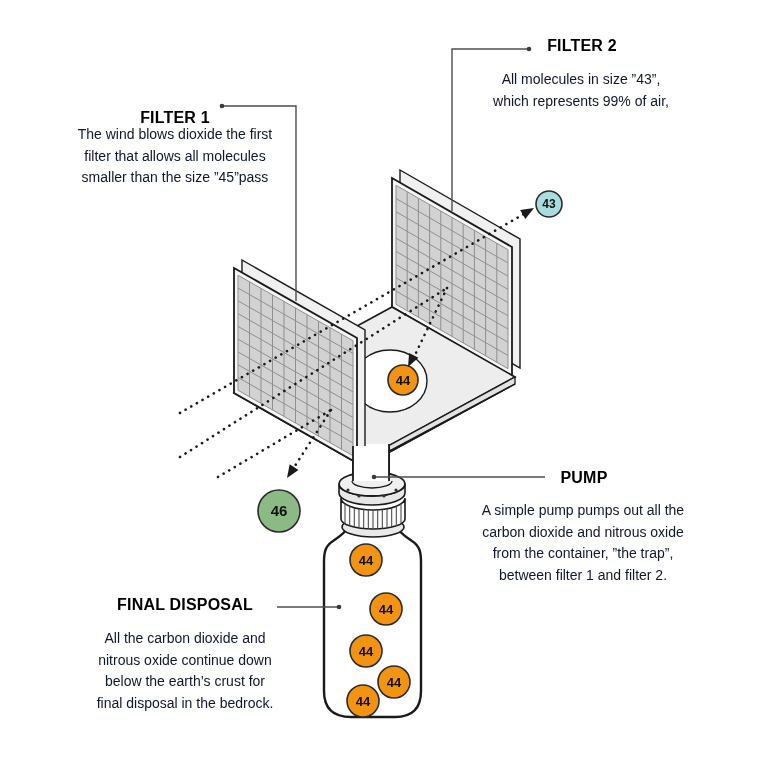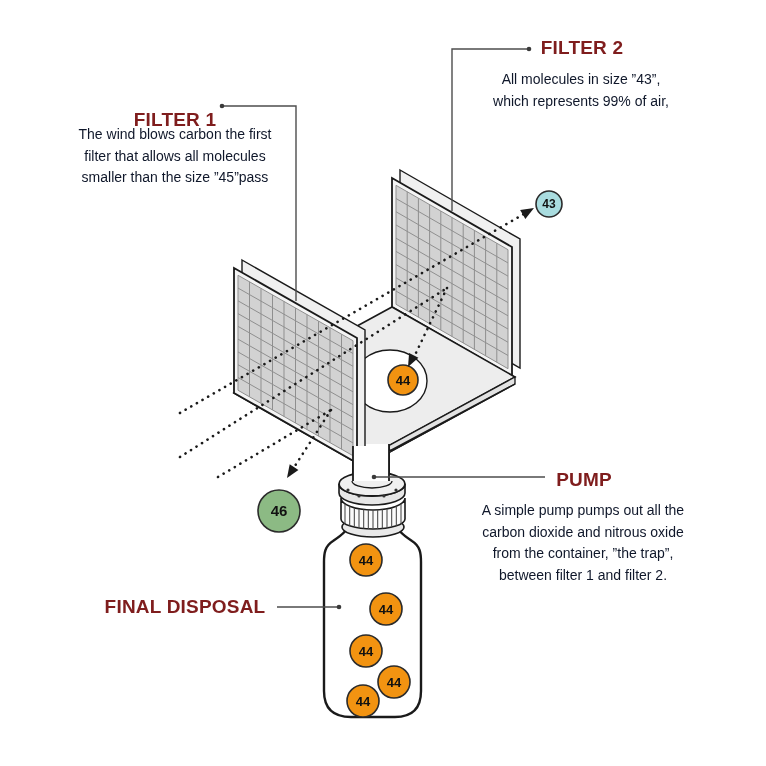--- a/index.html
+++ b/index.html
@@ -1,20 +1,20 @@
 <!DOCTYPE html>
 <html><head>
 <meta charset="utf-8">
 <style>
   html,body{margin:0;padding:0;background:#ffffff;}
   body{width:766px;height:766px;font-family:"Liberation Sans",sans-serif;}
   #stage{position:relative;width:766px;height:766px;background:#ffffff;overflow:hidden;}
   #diagram{position:absolute;left:0;top:0;}
-  .hd{position:absolute;transform:translateX(-50%);font-size:19px;font-weight:700;
-      letter-spacing:.2px;color:#7f1d1d;white-space:nowrap;}
+  .hd{position:absolute;transform:translateX(-50%);font-size:16px;font-weight:700;
+      letter-spacing:.2px;color:#000000;white-space:nowrap;}
   .body{position:absolute;transform:translateX(-50%);text-align:center;color:#0f172a;
         font-size:14px;line-height:21.5px;font-weight:400;}
   .body .line{white-space:nowrap;}
   .b1h{left:175px;top:109px;}  .b1b{left:175px;top:124px;}
   .b2h{left:582px;top:37px;}  .b2b{left:581px;top:69px;}
   .b3h{left:584px;top:469px;} .b3b{left:583px;top:500px;}
   .b4h{left:185px;top:596px;} .b4b{left:185px;top:628px;}
 </style>
 </head>
 <body>
@@ -137,33 +137,39 @@
         <path d="M277,607 L339,607" fill="none" stroke="#4D4D4D" stroke-width="1.4"></path>
         <circle cx="222" cy="106" r="2.3" fill="#3A3A3A"></circle>
         <circle cx="529" cy="49" r="2.3" fill="#3A3A3A"></circle>
         <circle cx="374" cy="477" r="2.3" fill="#3A3A3A"></circle>
         <circle cx="339" cy="607" r="2.3" fill="#3A3A3A"></circle>
       </g>
     </svg>
 
   <div class="hd b1h">FILTER 1</div>
   <div class="body b1b">
-      <div class="line">The wind blows carbon the first</div>
+      <div class="line">The wind blows dioxide the first</div>
       <div class="line">filter that allows all molecules</div>
       <div class="line">smaller than the size ”45”pass</div>
     </div>
 
   <div class="hd b2h">FILTER 2</div>
   <div class="body b2b">
       <div class="line">All molecules in size ”43”,</div>
       <div class="line">which represents 99% of air,</div>
     </div>
 
   <div class="hd b3h">PUMP</div>
   <div class="body b3b">
       <div class="line">A simple pump pumps out all the</div>
       <div class="line">carbon dioxide and nitrous oxide</div>
       <div class="line">from the container, ”the trap”,</div>
       <div class="line">between filter 1 and filter 2.</div>
     </div>
 
   <div class="hd b4h">FINAL DISPOSAL</div>
+  <div class="body b4b">
+      <div class="line">All the carbon dioxide and</div>
+      <div class="line">nitrous oxide continue down</div>
+      <div class="line">below the earth’s crust for</div>
+      <div class="line">final disposal in the bedrock.</div>
+    </div>
 </div>
 
 </body></html>

